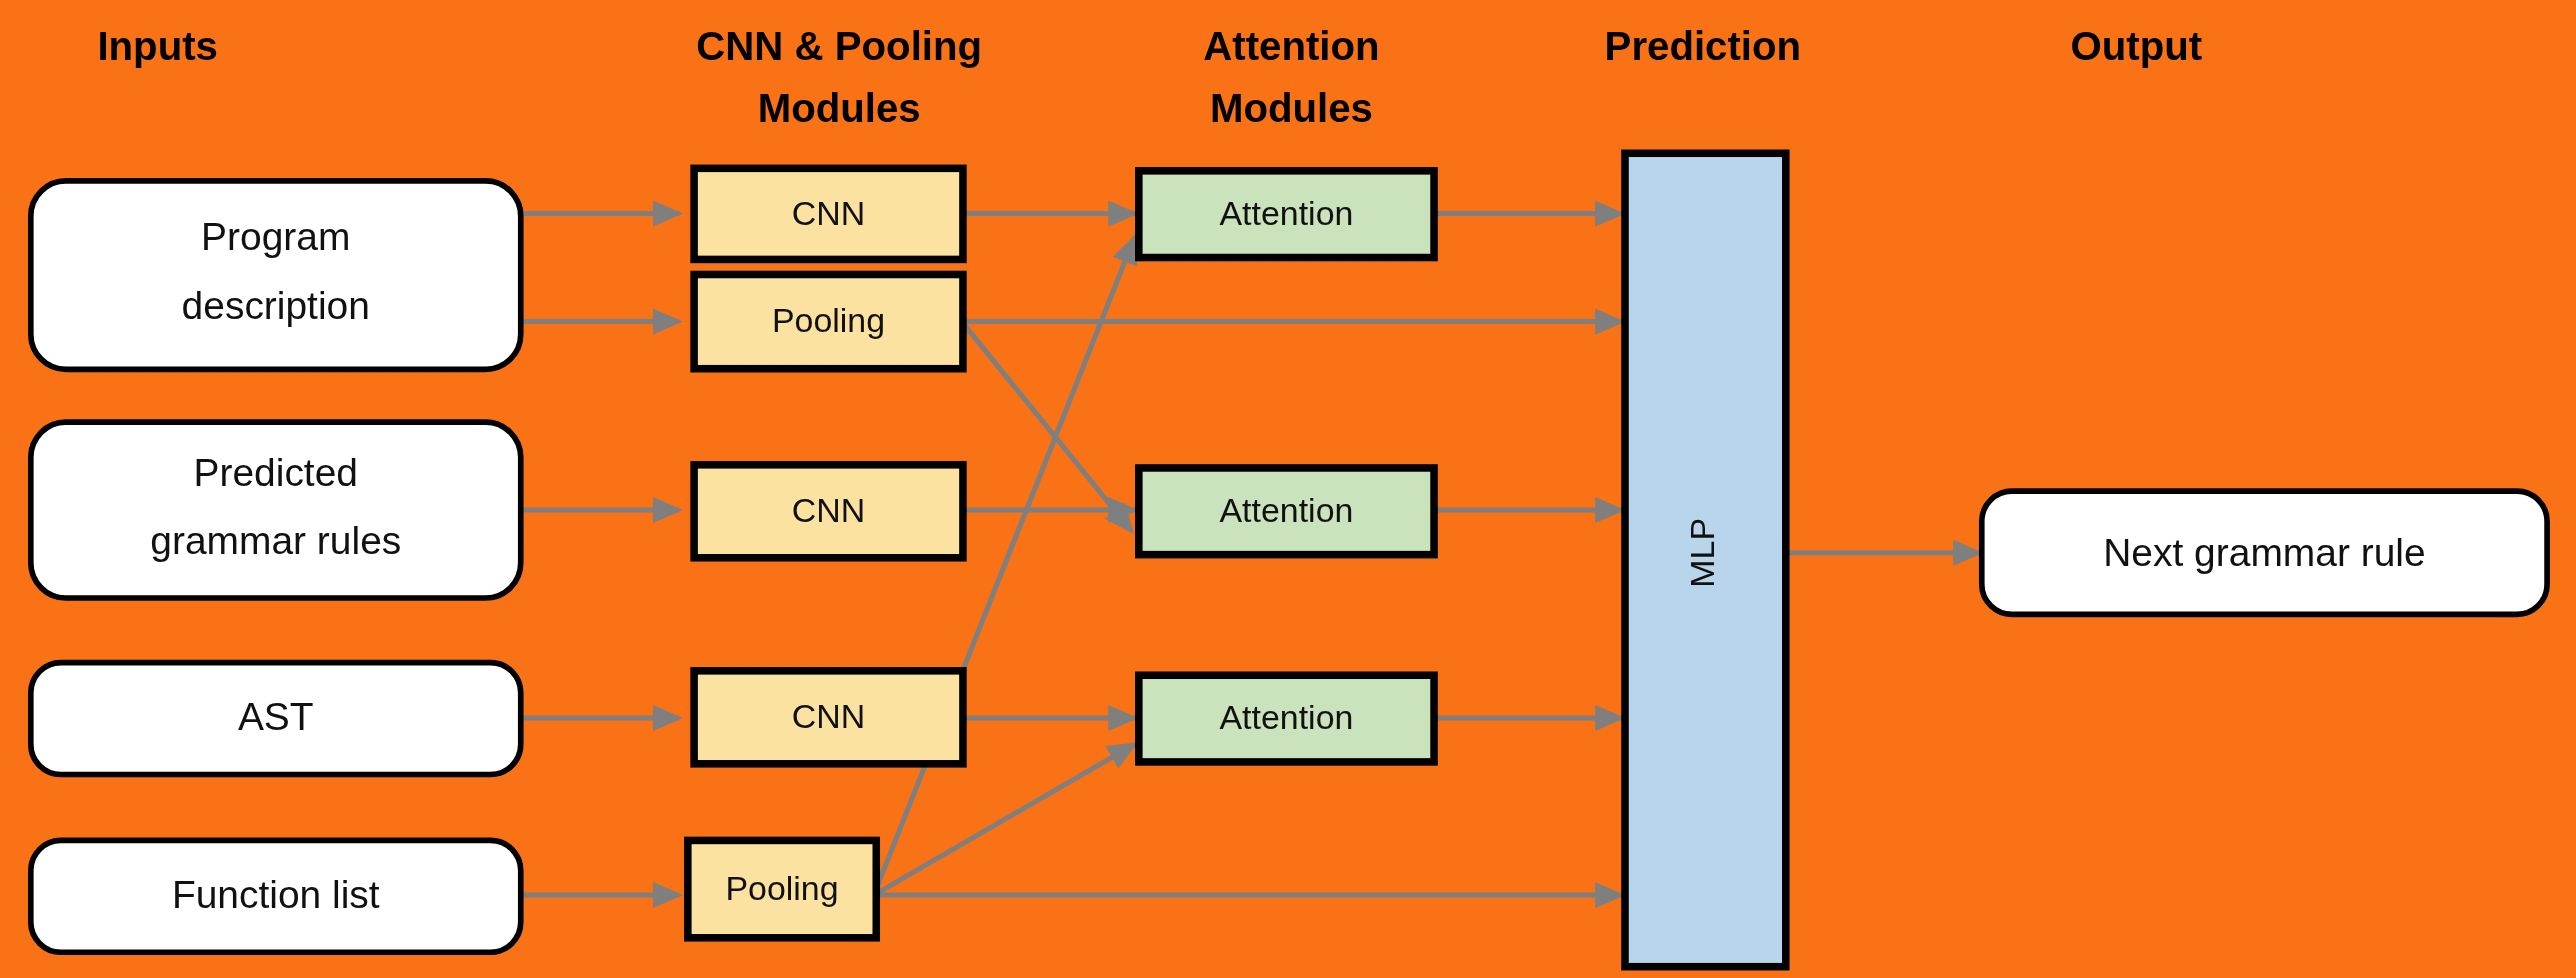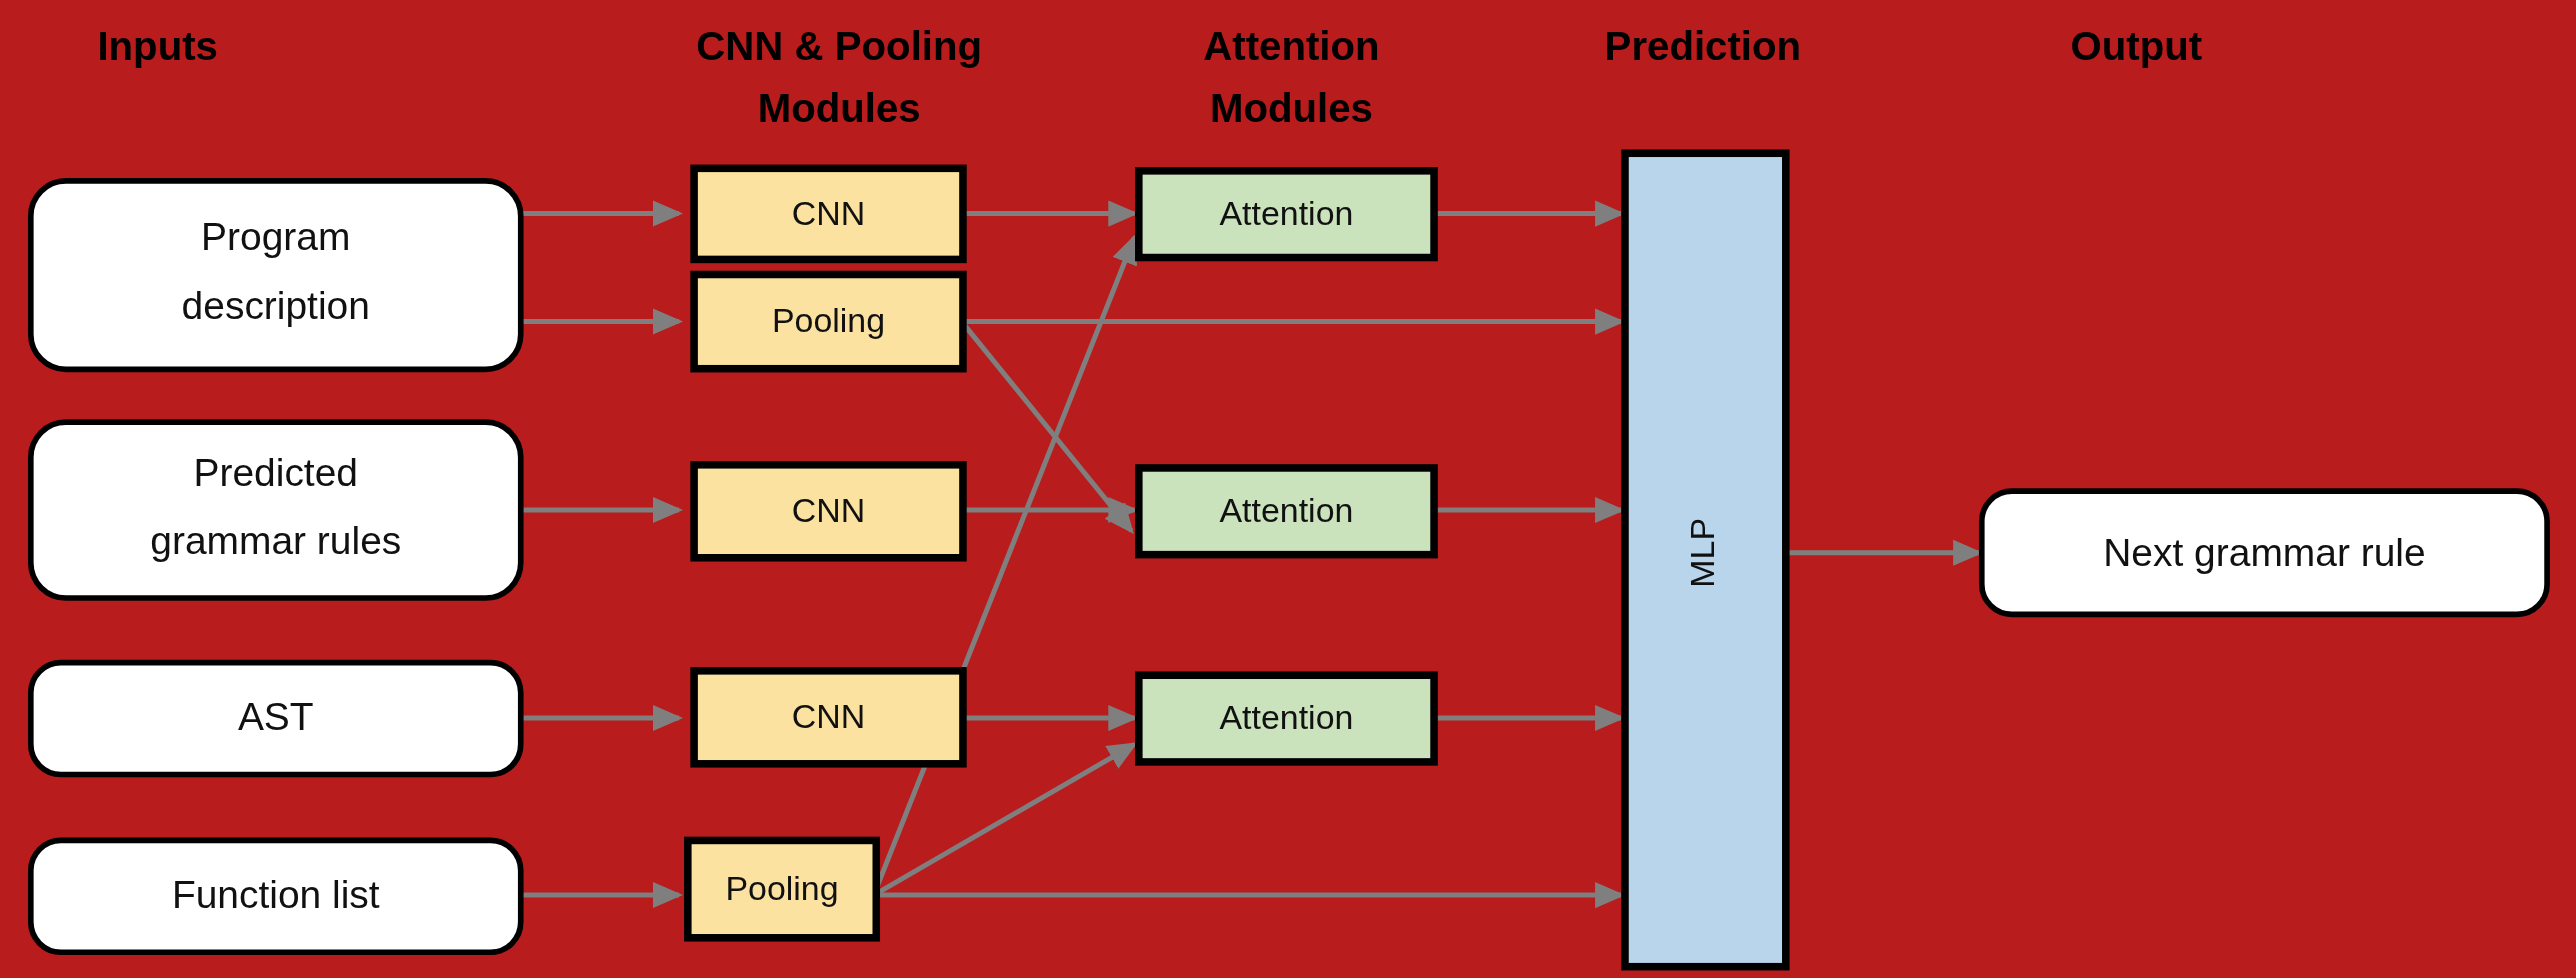--- a/index.html
+++ b/index.html
@@ -4,21 +4,21 @@
 <style>
   html, body {
     margin: 0;
     padding: 0;
     background: #ffffff;
   }
   #canvas {
     position: relative;
     width: 2576px;
     height: 978px;
-    background: #b91c1c;
+    background: #f97316;
     overflow: hidden;
     font-family: "Liberation Sans", sans-serif;
   }
   #diagram {
     position: absolute;
     inset: 0;
     width: 2576px;
     height: 978px;
     display: block;
   }

